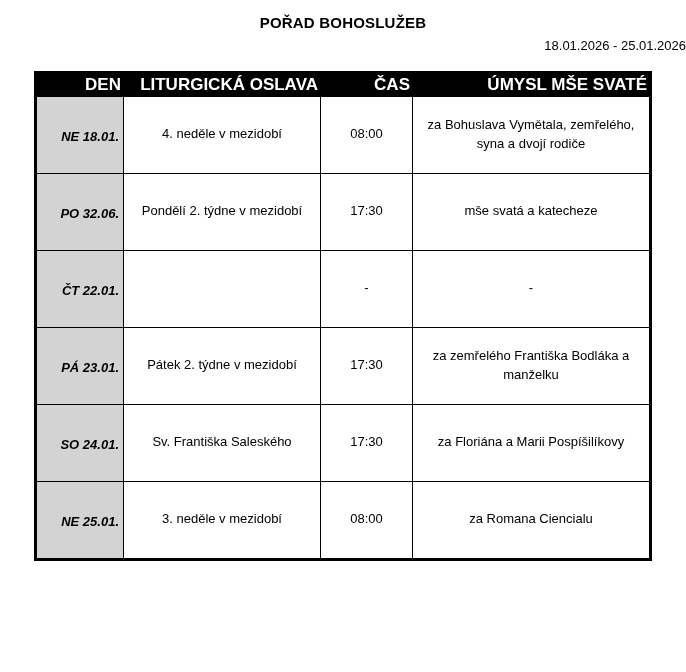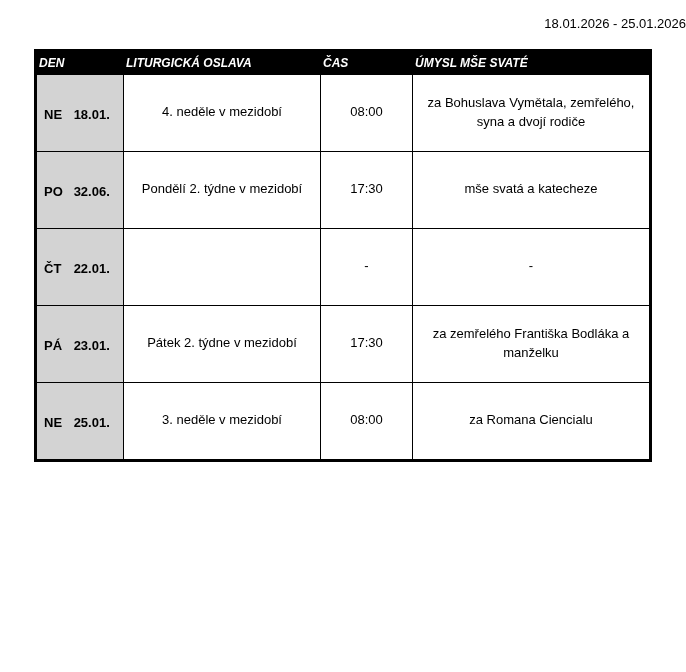--- a/index.html
+++ b/index.html
@@ -42,51 +42,52 @@
   col.c-cas    { width: 92px; }
   col.c-umysl  { width: 238px; }
   th, td {
     border: 1px solid var(--border-color, #000);
     vertical-align: middle;
     overflow: hidden;
   }
   th {
     background: var(--header-bg, #000000);
     color: var(--header-fg, #ffffff);
-    font-size: 12px;
+    font-size: 17px;
     font-weight: bold;
     height: 20px;
     padding: 1px 2px;
-    text-align: left;
-    font-style: italic;
+    text-align: right;
   }
   td {
     height: 66px;
     font-size: 13px;
     text-align: center;
     padding: 2px 8px;
     line-height: 1.45;
   }
   td.den {
     background: var(--day-col-bg, #d3d3d3);
     font-weight: bold;
-    text-align: left;
+    text-align: right;
     padding: 8px 4px 2px 7px;
+    font-style: italic;
   }
   td.den .abbr {
     display: inline-block;
     min-width: 26px;
   }
 </style>
 </head>
 <body>
 
 <div class="doc">
 
   <div class="doc-header">
+    <div class="title">POŘAD BOHOSLUŽEB</div>
     <div class="daterange">18.01.2026 - 25.01.2026</div>
   </div>
 
   <table class="schedule">
     <colgroup>
       <col class="c-den">
         <col class="c-oslava">
         <col class="c-cas">
         <col class="c-umysl">
     </colgroup>
@@ -130,20 +131,29 @@
         <td class="den">
           <span class="abbr">PÁ</span>
           <span class="ddate">23.01.</span>
         </td>
         <td>Pátek 2. týdne v mezidobí</td>
         <td>17:30</td>
         <td>za zemřelého Františka Bodláka a manželku</td>
       </tr>
       <tr>
         <td class="den">
+          <span class="abbr">SO</span>
+          <span class="ddate">24.01.</span>
+        </td>
+        <td>Sv. Františka Saleského</td>
+        <td>17:30</td>
+        <td>za Floriána a Marii Pospíšilíkovy</td>
+      </tr>
+      <tr>
+        <td class="den">
           <span class="abbr">NE</span>
           <span class="ddate">25.01.</span>
         </td>
         <td>3. neděle v mezidobí</td>
         <td>08:00</td>
         <td>za Romana Ciencialu</td>
       </tr>
     </tbody>
   </table>
 

